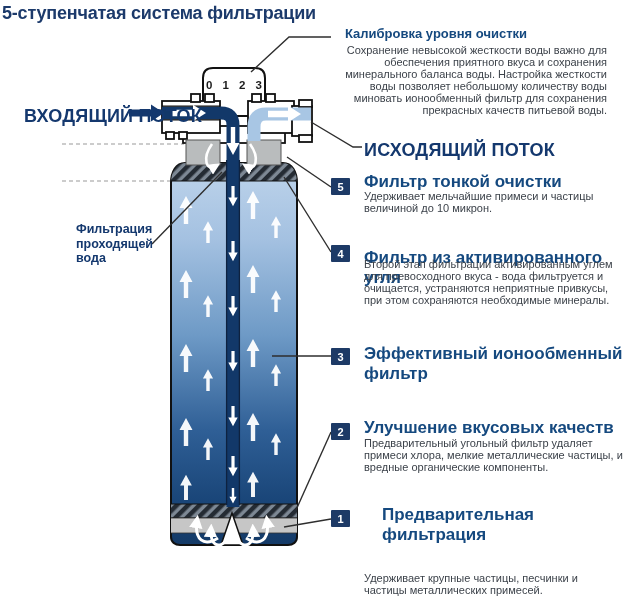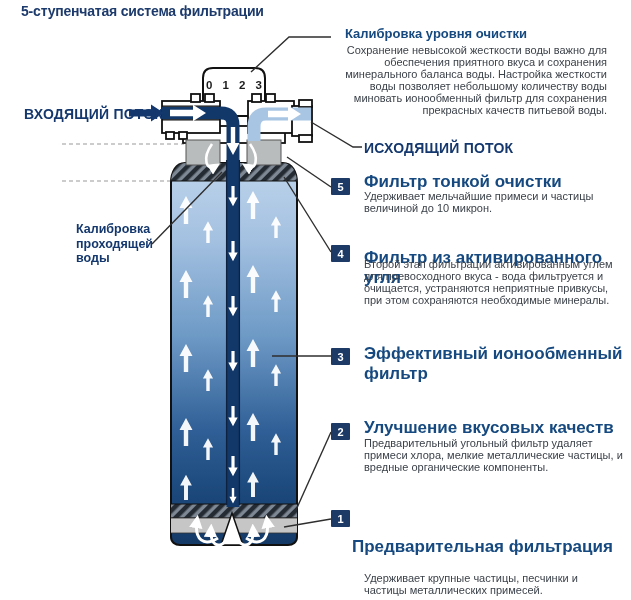--- a/index.html
+++ b/index.html
@@ -1,22 +1,22 @@
 <!DOCTYPE html>
 <html style="--title: #1c3a6b; --heading: #15497f; --navy: #14386e; --text: #3c424a; --badge: #1d3a66; --flow_in: #123869; --flow_out: #a8c6e4;"><head>
 <meta charset="utf-8">
 <style>
   html,body{margin:0;padding:0;}
   body{font-family:"Liberation Sans","DejaVu Sans",sans-serif;background:#fff;}
   #canvas{position:relative;width:631px;height:600px;background:#ffffff;overflow:hidden;}
   .abs{position:absolute;}
-  #title{left:21px;top:3px;font-size:14px;font-weight:700;color:var(--title);letter-spacing:-0.2px;}
+  #title{left:2px;top:3px;font-size:18px;font-weight:700;color:var(--title);letter-spacing:-0.2px;}
   .h-blue{font-weight:700;color:var(--heading);font-size:13px;}
   .body-txt{font-size:11px;line-height:12px;color:var(--text);}
-  .flow-label{font-weight:700;color:var(--navy);font-size:14px;letter-spacing:0.2px;}
+  .flow-label{font-weight:700;color:var(--navy);font-size:18px;letter-spacing:0.2px;}
   .badge{width:19px;height:17px;background:var(--badge);color:#fff;font-size:11px;font-weight:700;
          display:flex;align-items:center;justify-content:center;border-radius:1px;}
   #cal-title{left:345px;top:26px;text-align:center;}
   #cal-body{left:345px;top:44px;width:262px;text-align:right;}
   #outgoing-label{left:364px;top:140px;}
   #incoming-label{left:24px;top:106px;}
   #filtration-label{left:76px;top:222px;width:96px;font-size:12.5px;line-height:14.5px;font-weight:700;color:var(--navy);}
   #dial-numbers{left:206px;top:79px;width:56px;display:flex;justify-content:space-between;
                 font-size:11.5px;font-weight:700;color:#1c1c1c;}
   .stage-title{font-size:17px;}
@@ -163,21 +163,21 @@
   <div id="title" class="abs">5-ступенчатая система фильтрации</div>
 
   <div id="dial-numbers" class="abs">
     <span>0</span>
     <span>1</span>
     <span>2</span>
     <span>3</span>
   </div>
 
   <div id="incoming-label" class="abs flow-label">ВХОДЯЩИЙ ПОТОК</div>
-  <div id="filtration-label" class="abs">Калибровка проходящей воды</div>
+  <div id="filtration-label" class="abs">Фильтрация проходящей вода</div>
 
   <div id="cal-title" class="abs h-blue">Калибровка уровня очистки</div>
   <div id="cal-body" class="abs body-txt">Сохранение невысокой жесткости воды важно для обеспечения приятного вкуса и сохранения минерального баланса воды. Настройка жесткости воды позволяет небольшому количеству воды миновать ионообменный фильтр для сохранения прекрасных качеств питьевой воды.</div>
 
   <div id="outgoing-label" class="abs flow-label">ИСХОДЯЩИЙ ПОТОК</div>
 
   <div class="abs badge" style="left:331px;top:178px;">5</div>
   <div class="abs h-blue stage-title" style="left:364px;top:172px;">Фильтр тонкой очистки</div>
   <div class="abs body-txt" style="left:364px;top:190px;width:256px;">Удерживает мельчайшие примеси и частицы величиной до 10 микрон.</div>
 
@@ -186,16 +186,16 @@
   <div class="abs body-txt" style="left:364px;top:258px;width:260px;">Второй этап фильтрации активированным углем для превосходного вкуса - вода фильтруется и очищается, устраняются неприятные привкусы, при этом сохраняются необходимые минералы.</div>
 
   <div class="abs badge" style="left:331px;top:348px;">3</div>
   <div class="abs h-blue stage-title" style="left:364px;top:344px;">Эффективный ионообменный фильтр</div>
 
   <div class="abs badge" style="left:331px;top:423px;">2</div>
   <div class="abs h-blue stage-title" style="left:364px;top:418px;">Улучшение вкусовых качеств</div>
   <div class="abs body-txt" style="left:364px;top:437px;width:262px;">Предварительный угольный фильтр удаляет примеси хлора, мелкие металлические частицы, и вредные органические компоненты.</div>
 
   <div class="abs badge" style="left:331px;top:510px;">1</div>
-  <div class="abs h-blue stage-title" style="left:352px;top:505px;margin-top:32px;">Предварительная фильтрация</div>
+  <div class="abs h-blue stage-title" style="left:382px;top:505px;">Предварительная фильтрация</div>
   <div class="abs body-txt" style="left:364px;top:524px;width:240px;margin-top:48px;">Удерживает крупные частицы, песчинки и частицы металлических примесей.</div>
 
 </div>
 
 </body></html>

